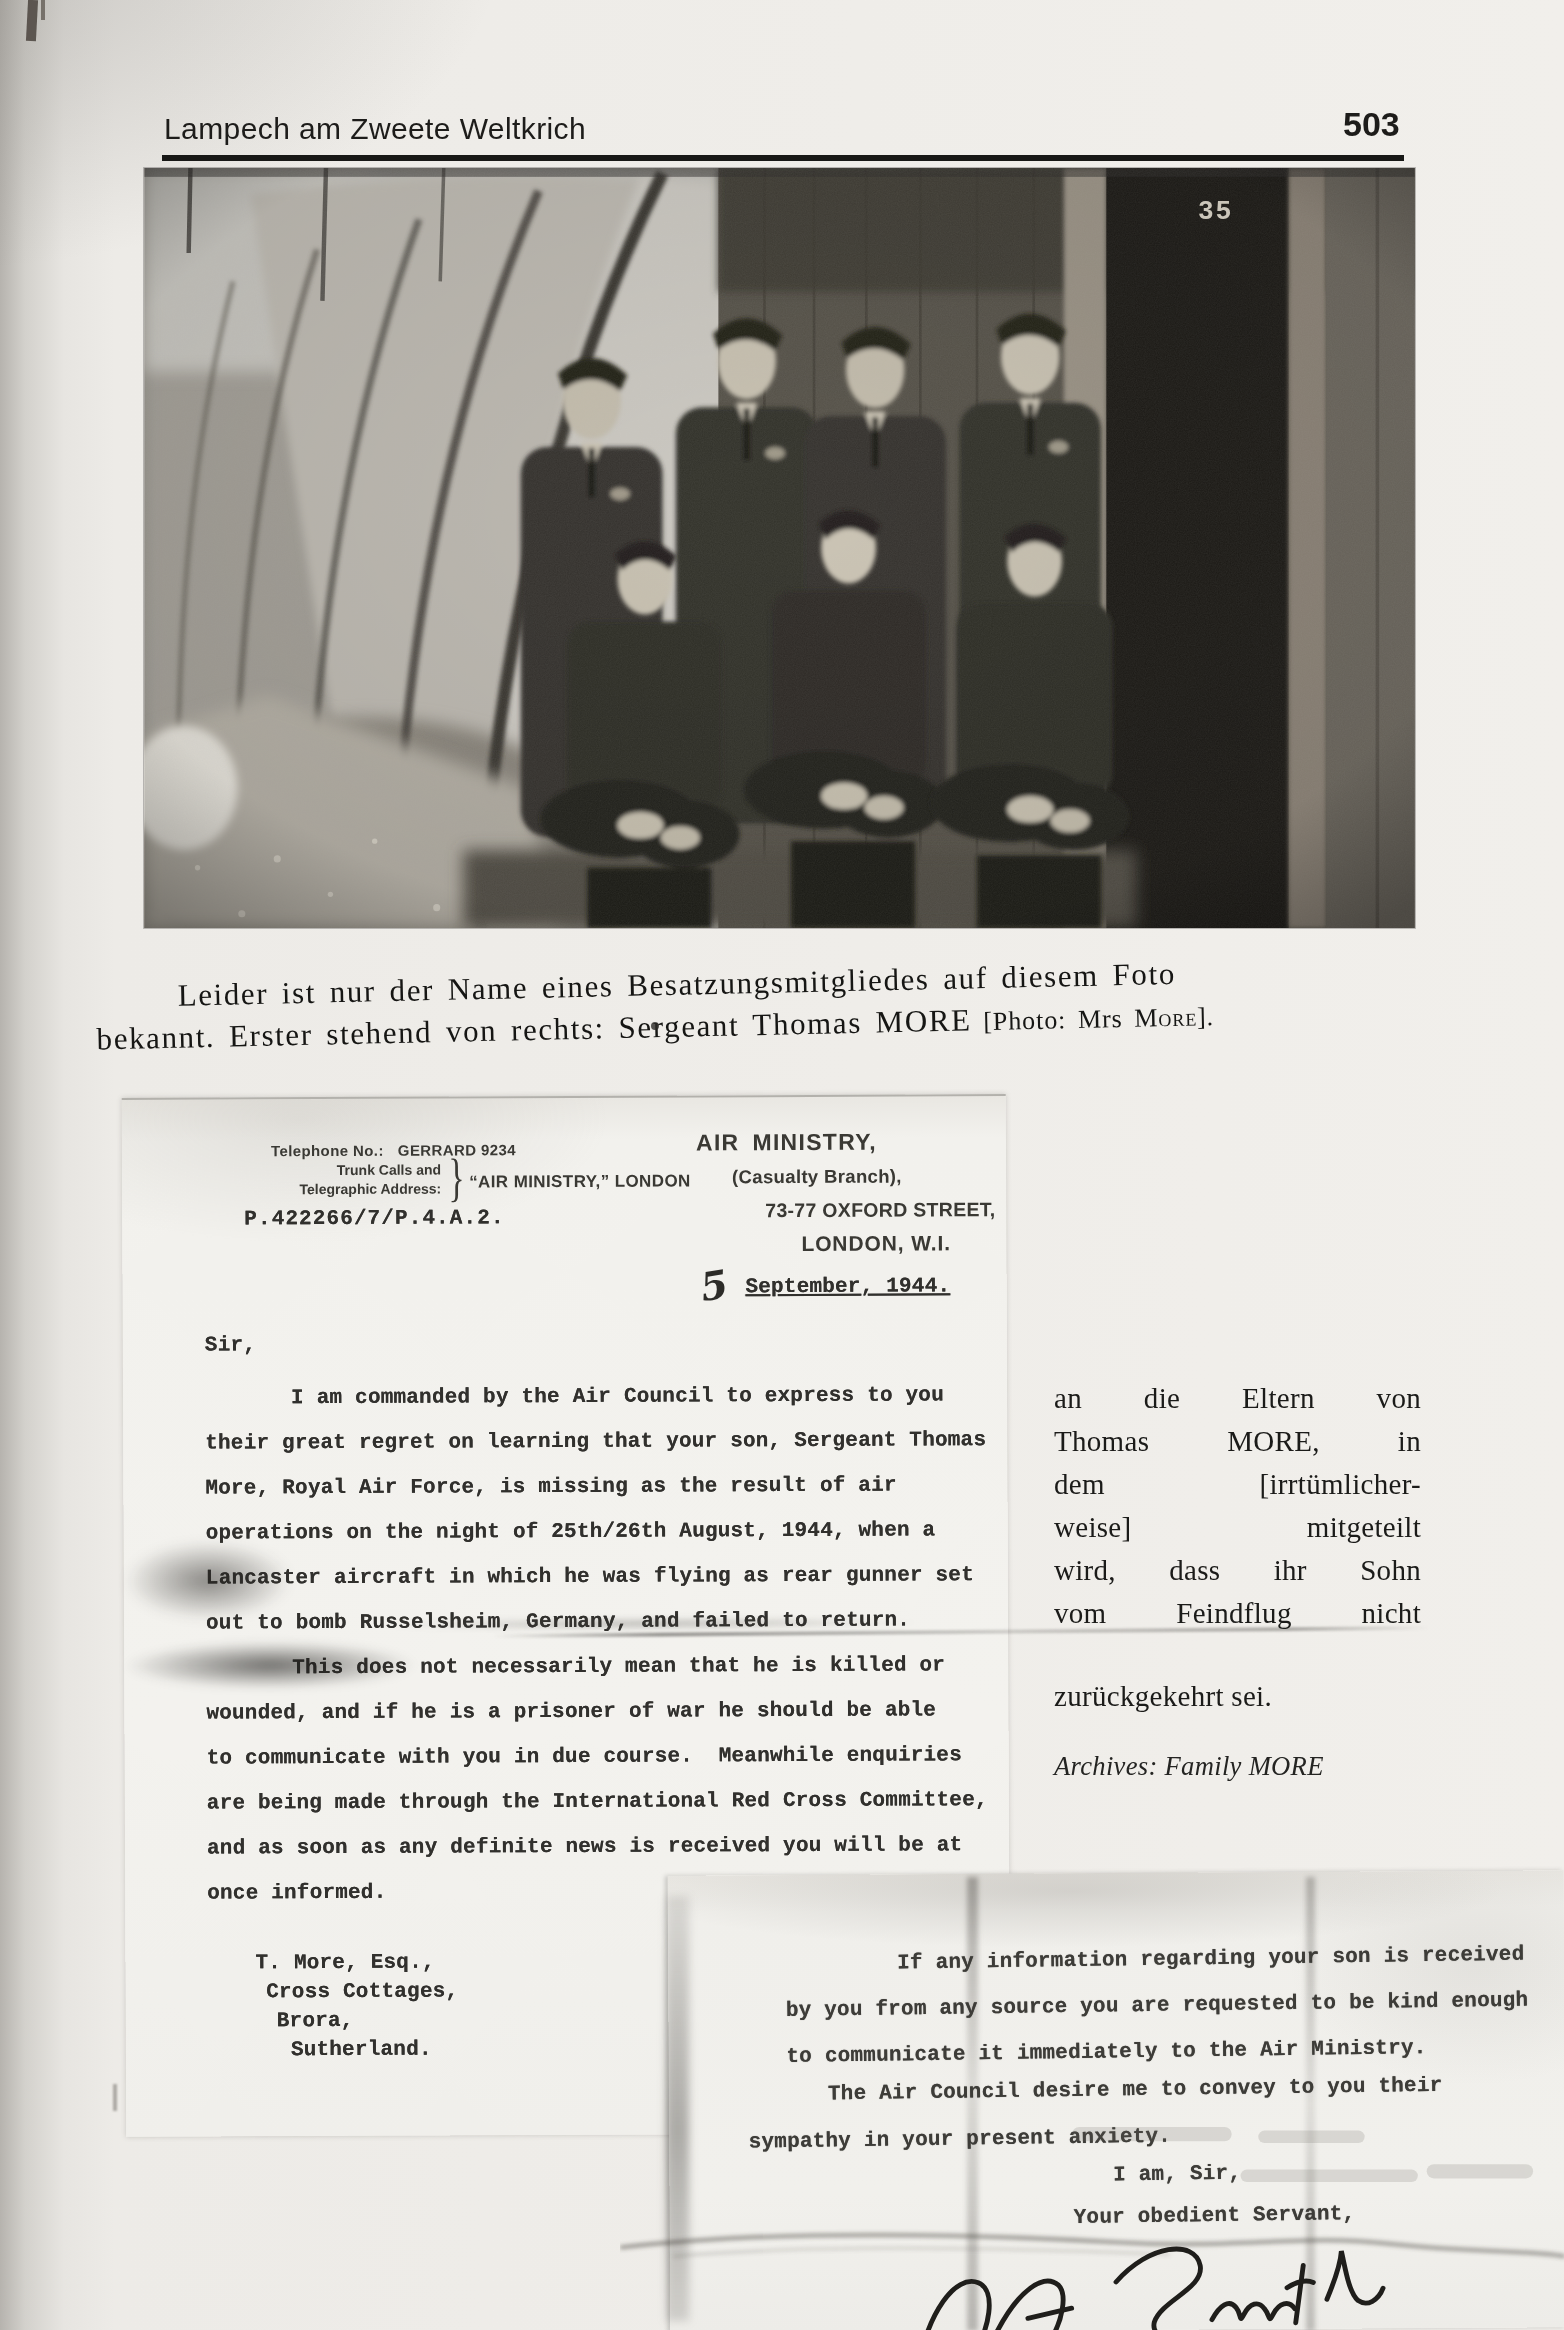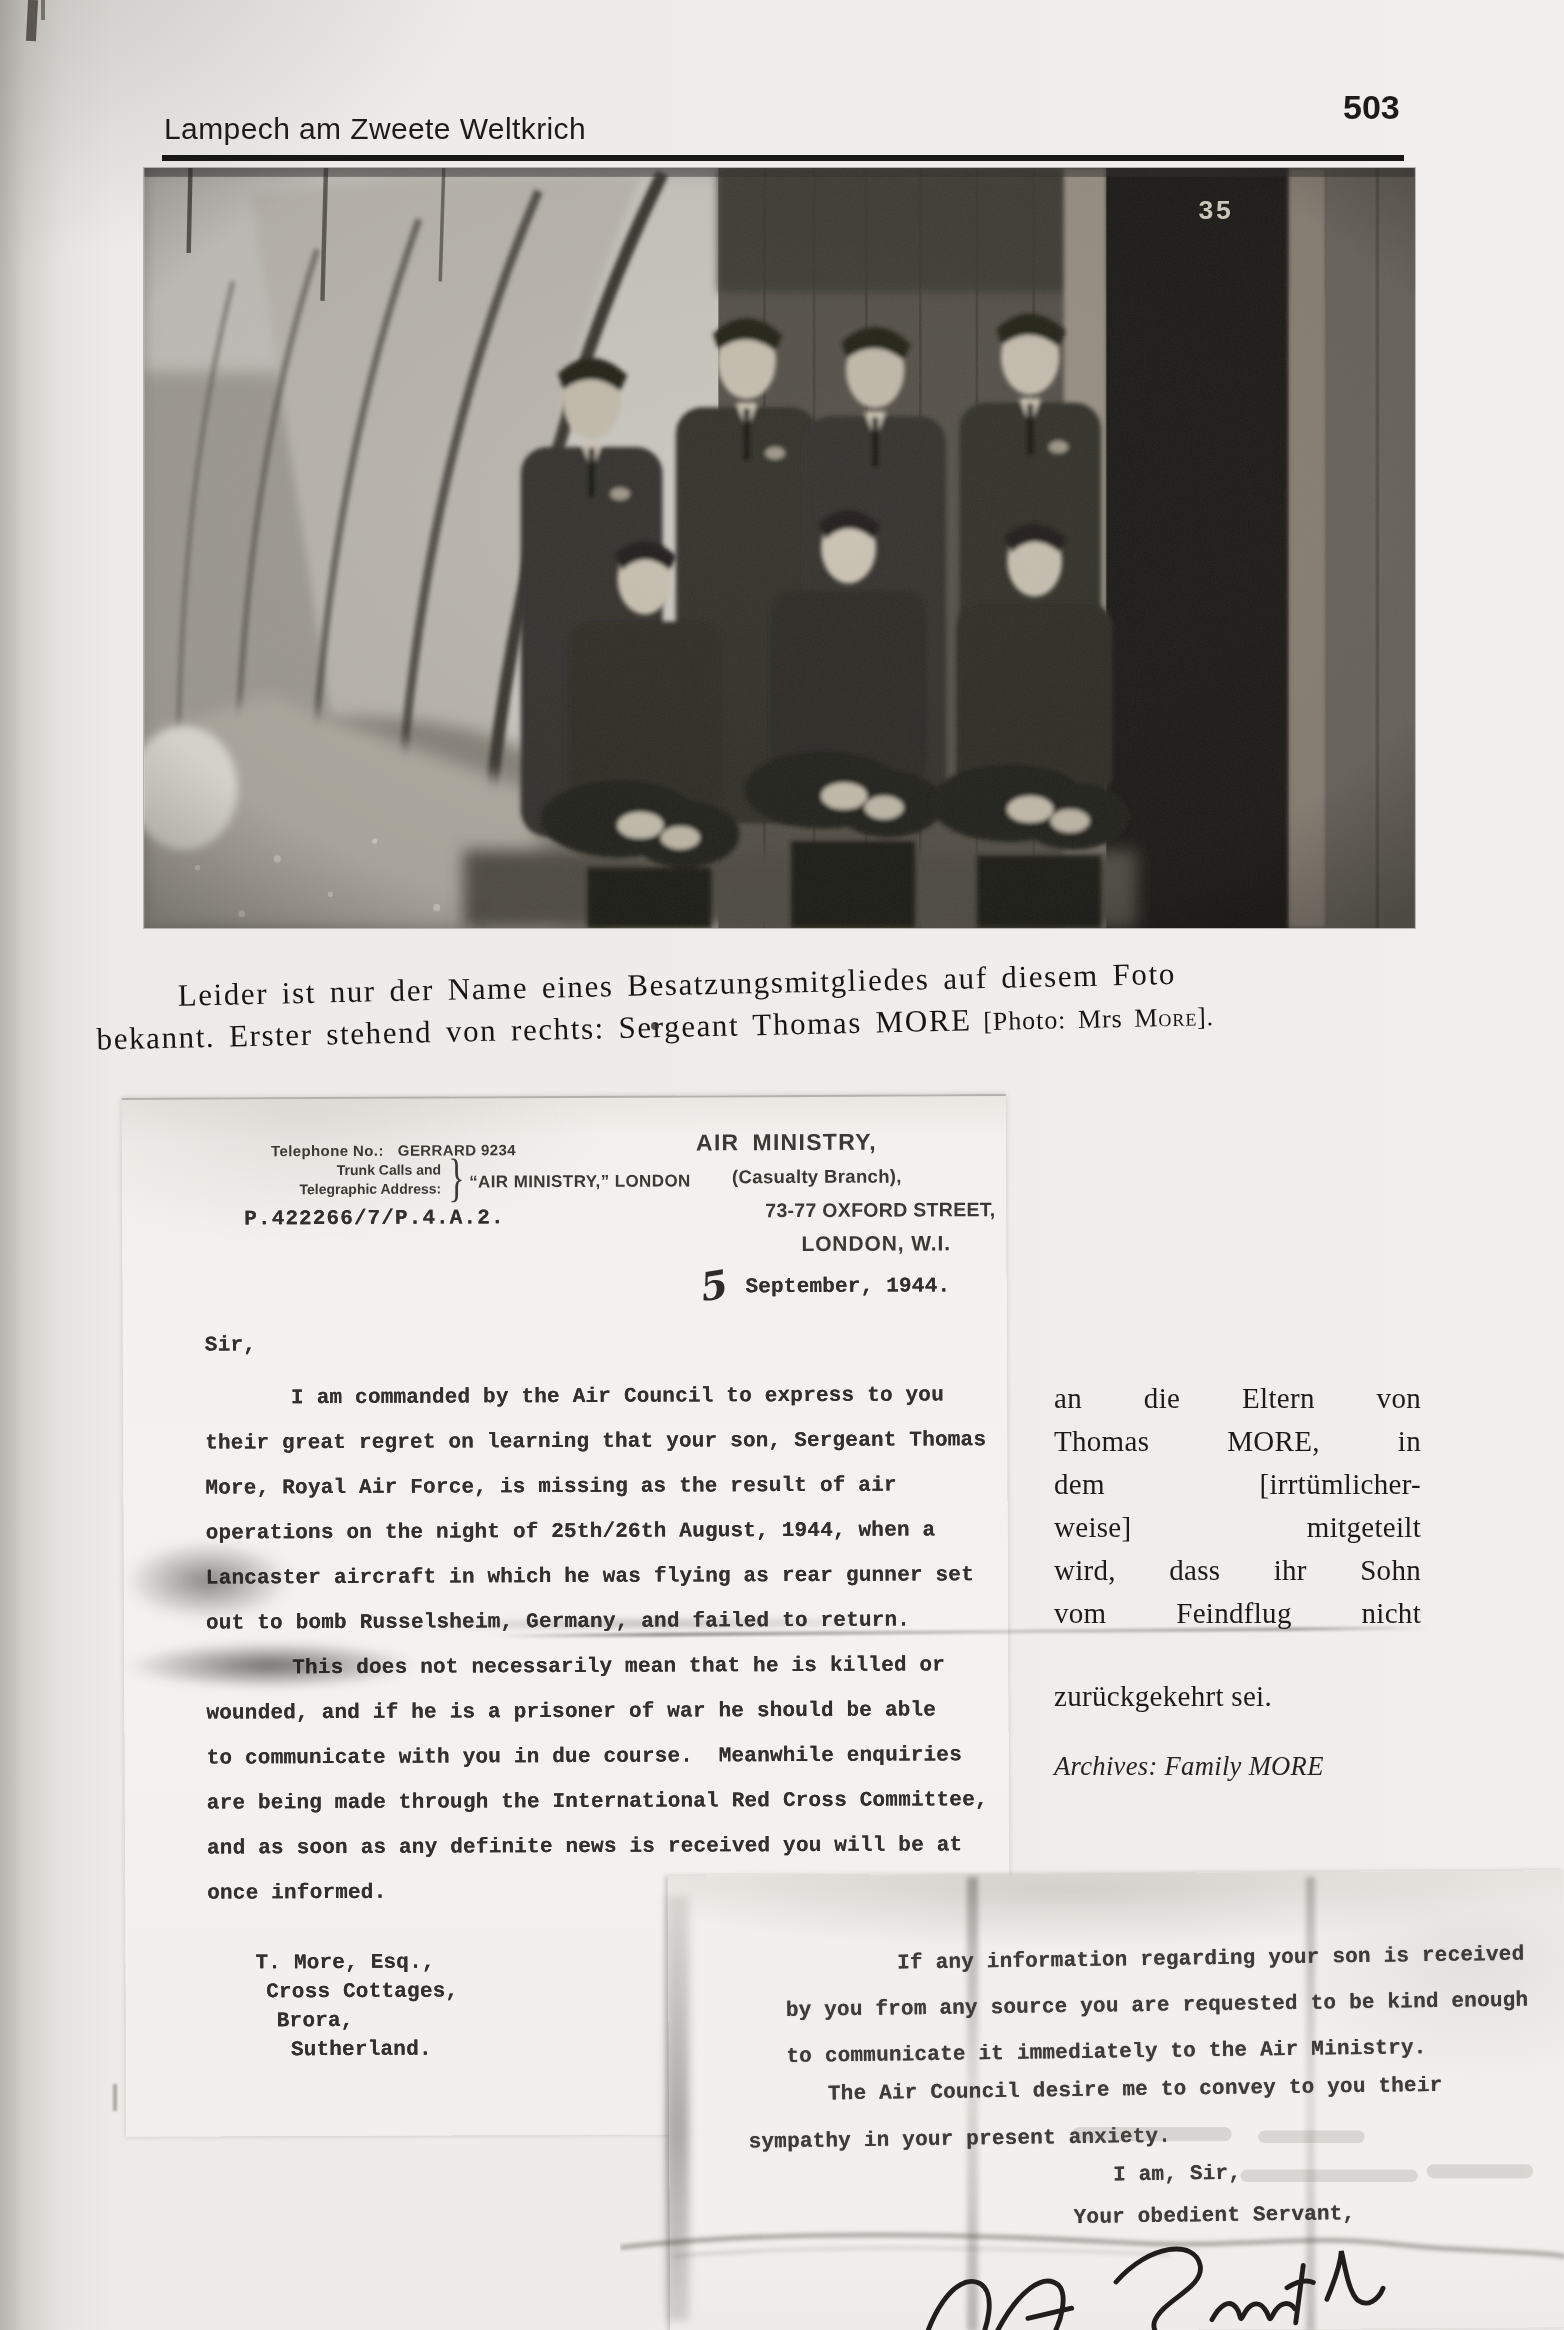--- a/index.html
+++ b/index.html
@@ -6,21 +6,21 @@
   .page{
     position:relative;width:1565px;height:2330px;overflow:hidden;
     background:
       radial-gradient(1063px 620px at -5% -3%, rgba(120,117,112,.35), rgba(0,0,0,0) 55%),
       linear-gradient(90deg,#b6b3ae 0px,#d3d1cc 25px,#e7e5e1 64px,#edebe7 115px,#efede9 55%,#f1efeb 100%);
     font-family:"Liberation Sans",sans-serif;
   }
   .abs{position:absolute;}
   
   .book-title{left:164px;top:112px;font-size:30px;font-weight:normal;color:#1d1c1a;letter-spacing:0.4px;}
-  .page-number{left:1343px;top:88px;font-size:34px;font-weight:bold;color:#1d1c1a;}
+  .page-number{left:1343px;top:105px;font-size:34px;font-weight:bold;color:#1d1c1a;}
   .header-rule{left:162px;top:155px;width:1242px;height:6.2px;background:#181816;}
   .corner-mark1{left:26.6px;top:0;width:9.7px;height:41px;background:#4a433d;opacity:.85;transform:rotate(3deg);}
   .corner-mark2{left:41px;top:0;width:4.4px;height:19.5px;background:#564e47;opacity:.7;}
   
   .photo{left:144px;top:168px;width:1271px;height:760px;box-shadow:0 0 0 0.9px rgba(60,58,54,.35);}
   
   .caption{left:96px;top:962px;width:1326px;transform:rotate(-1.25deg);
     font-family:"Liberation Serif",serif;color:#161614;}
   .caption-l1{padding-left:82px;font-size:31px;letter-spacing:1.6px;word-spacing:4.4px;line-height:42px;white-space:nowrap;}
   .caption-l2{font-size:31px;letter-spacing:1.6px;word-spacing:4.4px;line-height:42px;white-space:nowrap;}
@@ -42,21 +42,21 @@
   .brace{left:323px;top:51px;font-size:48px;font-weight:400;color:#3a3934;transform:scale(.7,1.1);font-family:"Liberation Serif",serif;}
   .trunk-value{left:347px;top:74px;font-size:17px;letter-spacing:0.4px;}
   .reference{left:122px;top:108px;letter-spacing:1.1px;}
   .ministry{left:574px;top:32px;font-size:23px;letter-spacing:1.3px;word-spacing:5.3px;}
   .branch{left:610px;top:69px;font-size:18.6px;letter-spacing:0.3px;}
   .street{left:643px;top:102px;font-size:19.5px;letter-spacing:0.3px;}
   .city{left:679px;top:135px;font-size:21px;letter-spacing:0.9px;}
   .dateline{left:578px;top:165px;}
   .hand-day{display:inline-block;font-family:"DejaVu Serif",serif;font-style:italic;font-weight:bold;
     font-size:39px;color:#2c2b28;transform:rotate(-9deg);vertical-align:-7px;}
-  .date-rest{margin-left:17.7px;}
+  .date-rest{margin-left:17.7px;text-decoration:underline;}
   .salutation{left:82px;top:234px;}
   .l1-body{left:82px;top:276px;}
   .tl{height:45px;line-height:45px;}
   .ind{padding-left:86px;}
   .l1-address{left:130px;top:849px;}
   .al{height:29px;line-height:29px;}
   .al:nth-child(2){padding-left:10.6px;}
   .al:nth-child(3){padding-left:21px;}
   .al:nth-child(4){padding-left:35px;}
   .smudge1{left:0;top:441px;width:168px;height:80px;

